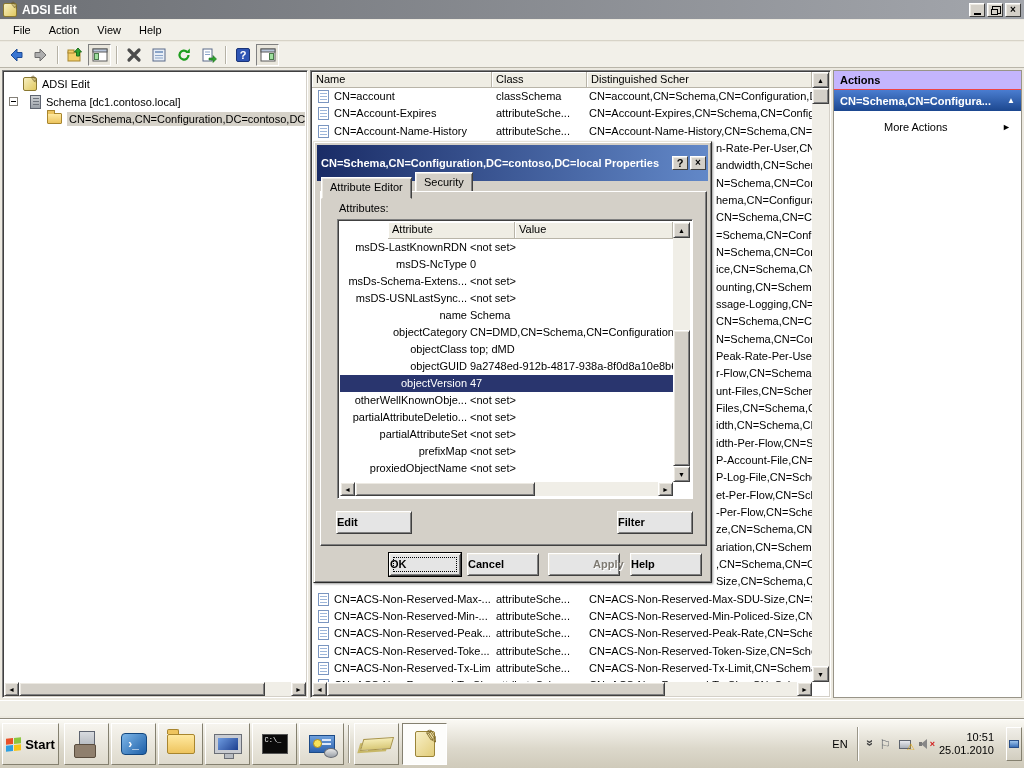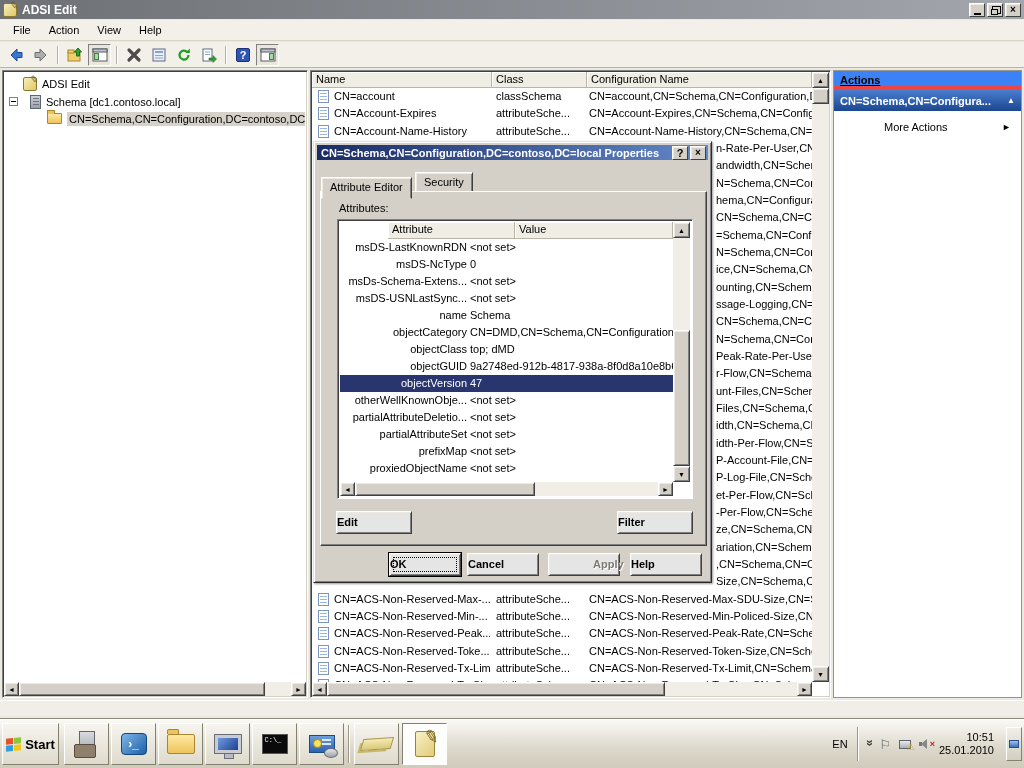--- a/index.html
+++ b/index.html
@@ -60,30 +60,30 @@
   #list-body { position:absolute; left:1px; top:17px; right:18px; bottom:15px; overflow:hidden; background:#fff; }
   .list-row { height:17.33px; position:relative; white-space:nowrap; }
   .lr-icon { position:absolute; left:6px; top:2px; width:11px; height:13px; background:#fff; border:1px solid #7a95c0;
              background-image:repeating-linear-gradient(180deg,#fff 0 2px,#9db6da 2px 3px); background-clip:content-box; padding:1px; }
   .lr-name { position:absolute; left:22px; top:2px; width:156px; overflow:hidden; }
   .lr-class { position:absolute; left:184px; top:2px; width:88px; overflow:hidden; }
   .lr-dn { position:absolute; left:277px; top:2px; right:0; overflow:hidden; }
   .lr-frag { position:absolute; left:404px; top:2px; right:0; overflow:hidden; }
 
   
-  #actions-header { height:19px; background:#3b82f6; border-bottom:4px solid #ef4444; font-weight:bold; padding:3px 6px;text-decoration:underline; }
+  #actions-header { height:19px; background:#c4b5fd; border-bottom:1px solid #ef4444; font-weight:bold; padding:3px 6px; }
   #actions-context { height:21px; background:linear-gradient(#4a7dd0,#1c478f); color:#fff; font-weight:bold; display:flex; align-items:center; padding:0 6px; }
   #actions-context .caret { margin-left:auto; font-size:8px; }
   #actions-more { height:20px; display:flex; align-items:center; padding:0 10px 0 50px; margin-top:6px; }
   #actions-more .arrow { margin-left:auto; font-size:9px; }
 
   
   #dialog { left:313px; top:141px; width:399px; height:442px; background:#d4d0c8;
             border:1px solid; border-color:#e6e3da #2a2a2a #2a2a2a #e6e3da; box-shadow:inset 1px 1px 0 #fff, inset -1px -1px 0 #808080, 1px 1px 2px rgba(0,0,0,.4); }
-  #dlg-title { position:absolute; left:3px; top:3px; right:3px; height:15px; background:linear-gradient(to right,#1a2c66,#6288c8);
+  #dlg-title { position:absolute; left:3px; top:3px; right:3px; height:36px; background:linear-gradient(to right,#1a2c66,#6288c8);
                display:flex; align-items:center; color:#fff; font-weight:bold; padding-left:4px; }
   #dlg-title .t { overflow:hidden; white-space:nowrap; }
   #dlg-title .winbtns { margin-right:2px; }
   .tab { position:absolute; background:#d4d0c8; border:1px solid; border-color:#fff #404040 #d4d0c8 #fff; box-shadow:inset 1px 1px 0 #ece9e2, inset -1px 0 0 #808080;
          padding:3px 8px; }
   #tab1 { left:7px; top:28px; height:22px; z-index:3;margin-top:7px; }
   #tab2 { left:101px; top:30px; height:20px; z-index:1; border-bottom:none; }
   #tab-page { position:absolute; left:6px; top:49px; width:387px; height:355px; background:#d4d0c8;
               border:1px solid; border-color:#fff #404040 #404040 #fff; box-shadow:inset -1px -1px 0 #808080; z-index:2; }
   #attr-label { position:absolute; left:18px; top:10px; }
@@ -264,21 +264,21 @@
       <span class="abs sb-btn" style="left:0; top:0; width:15px; height:14px;">◄</span>
       <span class="abs sb-thumb" style="left:15px; top:0; width:246px; height:14px;"></span>
       <span class="abs sb-btn" style="right:0; top:0; width:15px; height:14px;">►</span>
     </div>
   </div>
 
   <div id="list-panel" class="abs sunken">
     <div id="list-header">
       <span class="col-h" style="width:180px;">Name</span>
       <span class="col-h" style="width:95px;">Class</span>
-      <span class="col-h" style="flex:1;">Configuration Name</span>
+      <span class="col-h" style="flex:1;">Distinguished Scher</span>
     </div>
     <div id="list-body">
         <div class="list-row">
           <span class="lr-icon"></span>
           <span class="lr-name">CN=account</span>
           <span class="lr-class">classSchema</span>
           <span class="lr-dn">CN=account,CN=Schema,CN=Configuration,D</span>
         </div>
         <div class="list-row">
           <span class="lr-icon"></span>

